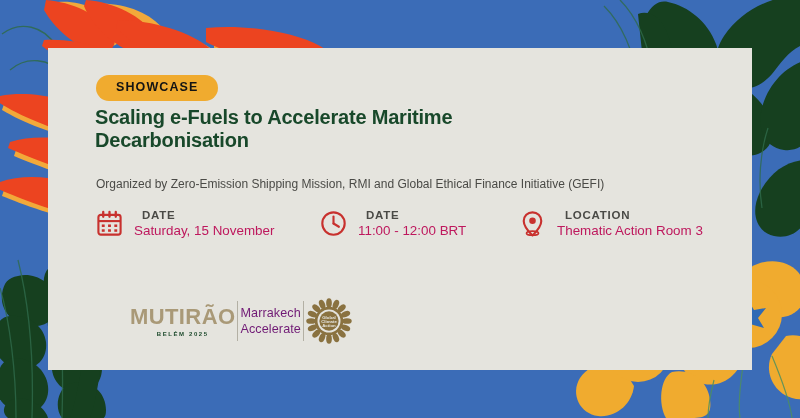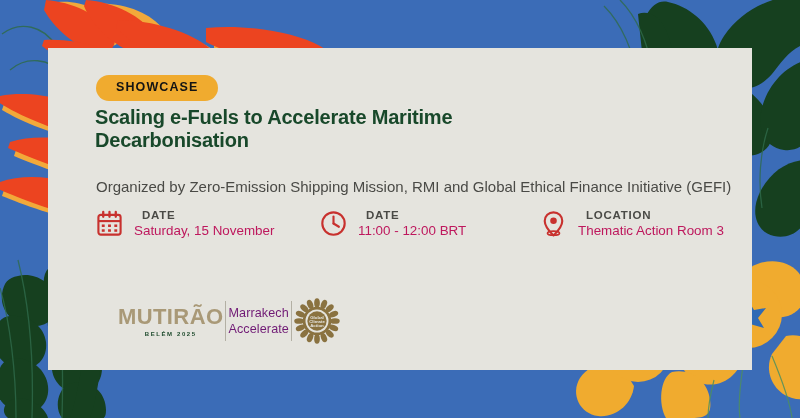--- a/index.html
+++ b/index.html
@@ -38,42 +38,42 @@
     color:#18482a;
     font-size:20px;font-weight:bold;
     line-height:1.17;
     letter-spacing:-0.2px;
   }
 
   
   #organizer{
     position:absolute;left:48px;top:129px;width:660px;
     color:#4a4a46;
-    font-size:15px;
+    font-size:12px;
     line-height:1.3;
   }
 
   
   #inforow{
     position:absolute;left:48px;top:160px;width:660px;height:46px;
   }
   .info-block{position:absolute;top:0;display:flex;align-items:center;gap:11px;}
   .info-ico{width:27px;height:27px;flex:0 0 27px;}
   .info-txt{display:flex;flex-direction:column;justify-content:center;}
   .info-label{
     color:#4a4a46;font-size:11.5px;font-weight:bold;
     letter-spacing:0.75px;line-height:1.25;padding-left:8px;
   }
   .info-value{
     color:#be185d;font-size:13.4px;line-height:1.3;white-space:nowrap;
   }
 
   
   #footer{
-    position:absolute;left:70px;top:250px;
+    position:absolute;left:82px;top:250px;
     display:flex;align-items:center;gap:2px;
   }
   #mutirao{display:flex;flex-direction:column;align-items:center;line-height:1;}
   .m-word{
     font-size:22px;font-weight:bold;color:#a99977;
     letter-spacing:0.4px;
   }
   .m-cop{
     font-size:28px;color:#1d4a2c;letter-spacing:0.5px;margin-top:-1px;
   }
@@ -246,21 +246,21 @@
           <circle cx="14" cy="14" r="11.6" fill="none" stroke="#c8312e" stroke-width="2.2"></circle>
           <line x1="14" y1="14" x2="14" y2="6.8" stroke="#c8312e" stroke-width="2.2" stroke-linecap="round"></line>
           <line x1="14" y1="14" x2="19.6" y2="17.4" stroke="#c8312e" stroke-width="2.2" stroke-linecap="round"></line>
         </svg>
         <div class="info-txt">
           <div class="info-label">DATE</div>
           <div class="info-value">11:00 - 12:00 BRT</div>
         </div>
       </div>
 
-      <div class="info-block" style="left:444px;justify-content:flex-end;">
+      <div class="info-block" style="left:423px;justify-content:flex-end;">
         <svg class="info-ico" viewBox="0 0 28 28">
           <path d="M14 2.4 C 8.9 2.4 4.9 6.4 4.9 11.4 C 4.9 17.6 14 26.4 14 26.4
                    C 14 26.4 23.1 17.6 23.1 11.4 C 23.1 6.4 19.1 2.4 14 2.4 Z" fill="none" stroke="#c8312e" stroke-width="2.2" stroke-linejoin="round"></path>
           <circle cx="14" cy="11.2" r="3.4" fill="#c8312e"></circle>
           <ellipse cx="14" cy="24" rx="6.2" ry="2.1" fill="none" stroke="#c8312e" stroke-width="1.8"></ellipse>
         </svg>
         <div class="info-txt">
           <div class="info-label">LOCATION</div>
           <div class="info-value">Thematic Action Room 3</div>
         </div>

